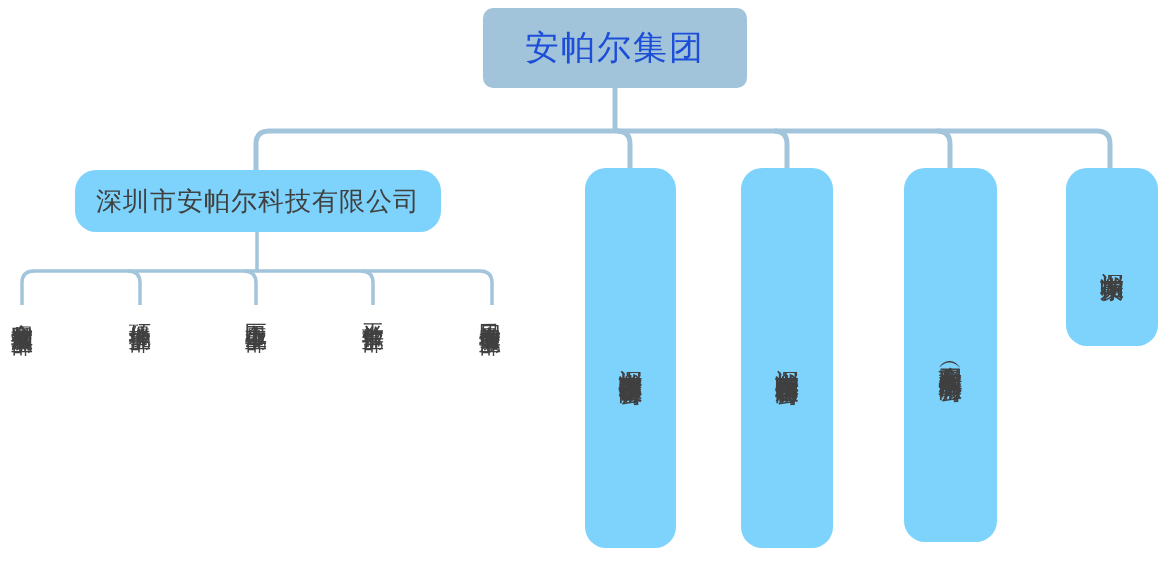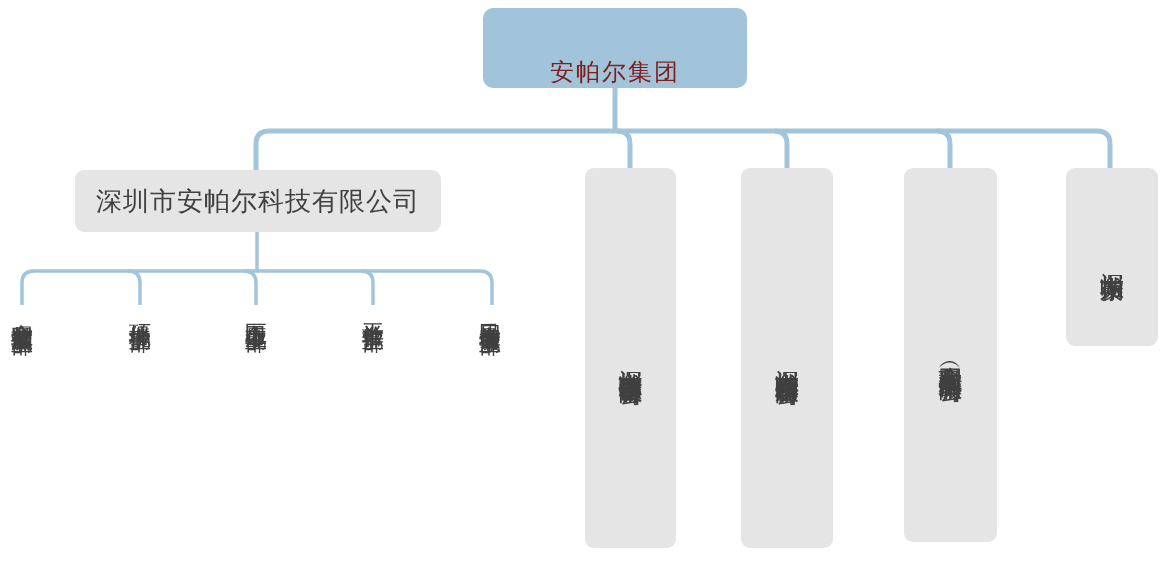--- a/index.html
+++ b/index.html
@@ -30,28 +30,27 @@
     box-sizing: border-box;
     color: #404040;
   }
   .node-root {
     left: 483px;
     top: 8px;
     width: 264px;
     height: 80px;
     background: #a2c4da;
     border-radius: 10px;
-    font-size: 24px;
+    font-size: 34px;
     letter-spacing: 2px;
-    color: #7f1d1d;
-    align-items: flex-end;
+    color: #1d4ed8;
   }
   .node-light {
-    background: #e5e5e5;
-    border-radius: 9px;
+    background: #7dd3fc;
+    border-radius: 21px;
   }
   .node-child1 {
     left: 75px;
     top: 170px;
     width: 366px;
     height: 62px;
     font-size: 26px;
     letter-spacing: 1px;
   }
   .vtext {

